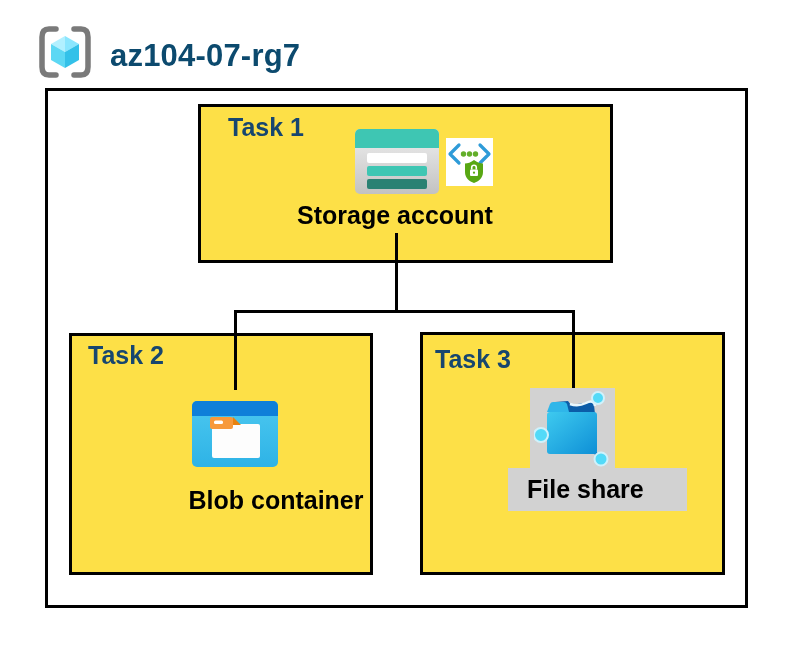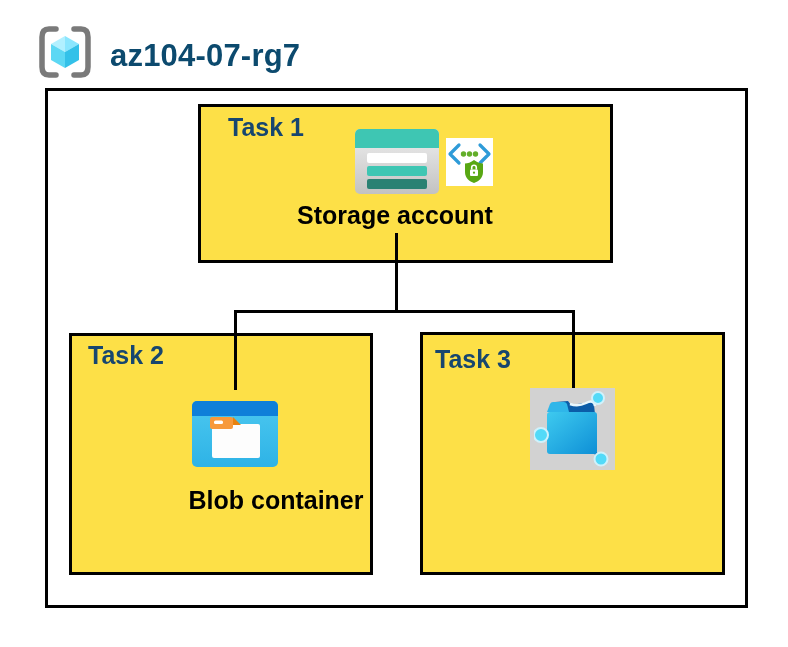--- a/index.html
+++ b/index.html
@@ -153,15 +153,18 @@
         <path d="M16,24 L18,14 Q19,12 21,12 L34,11 L37,15 L56,12 Q59,12 60,15 L61,24 Z" fill="#0b5ca8"></path>
         <path d="M36,14 Q44,17 52,13 T61,16" fill="none" stroke="#e8f7fd" stroke-width="2.5"></path>
         <path d="M13,22 L16,14 Q17,12 19,12 L30,12 Q32,12 33,14 L35,22 Z" fill="#2fb6e9"></path>
         <rect x="13" y="22" width="50" height="42" rx="3" fill="url(#fsg)"></rect>
         <circle cx="64" cy="8" r="6" fill="#53daf8" stroke="#cff2fc" stroke-width="2"></circle>
         <circle cx="7" cy="45" r="7" fill="#53daf8" stroke="#cff2fc" stroke-width="2"></circle>
         <circle cx="67" cy="69" r="6.5" fill="#53daf8" stroke="#cff2fc" stroke-width="2"></circle>
       </svg>
     </div>
 
+    <div class="fs-strip">
+      <div class="resource-label">File share</div>
+    </div>
   </div>
 
 </div>
 
 </body></html>

